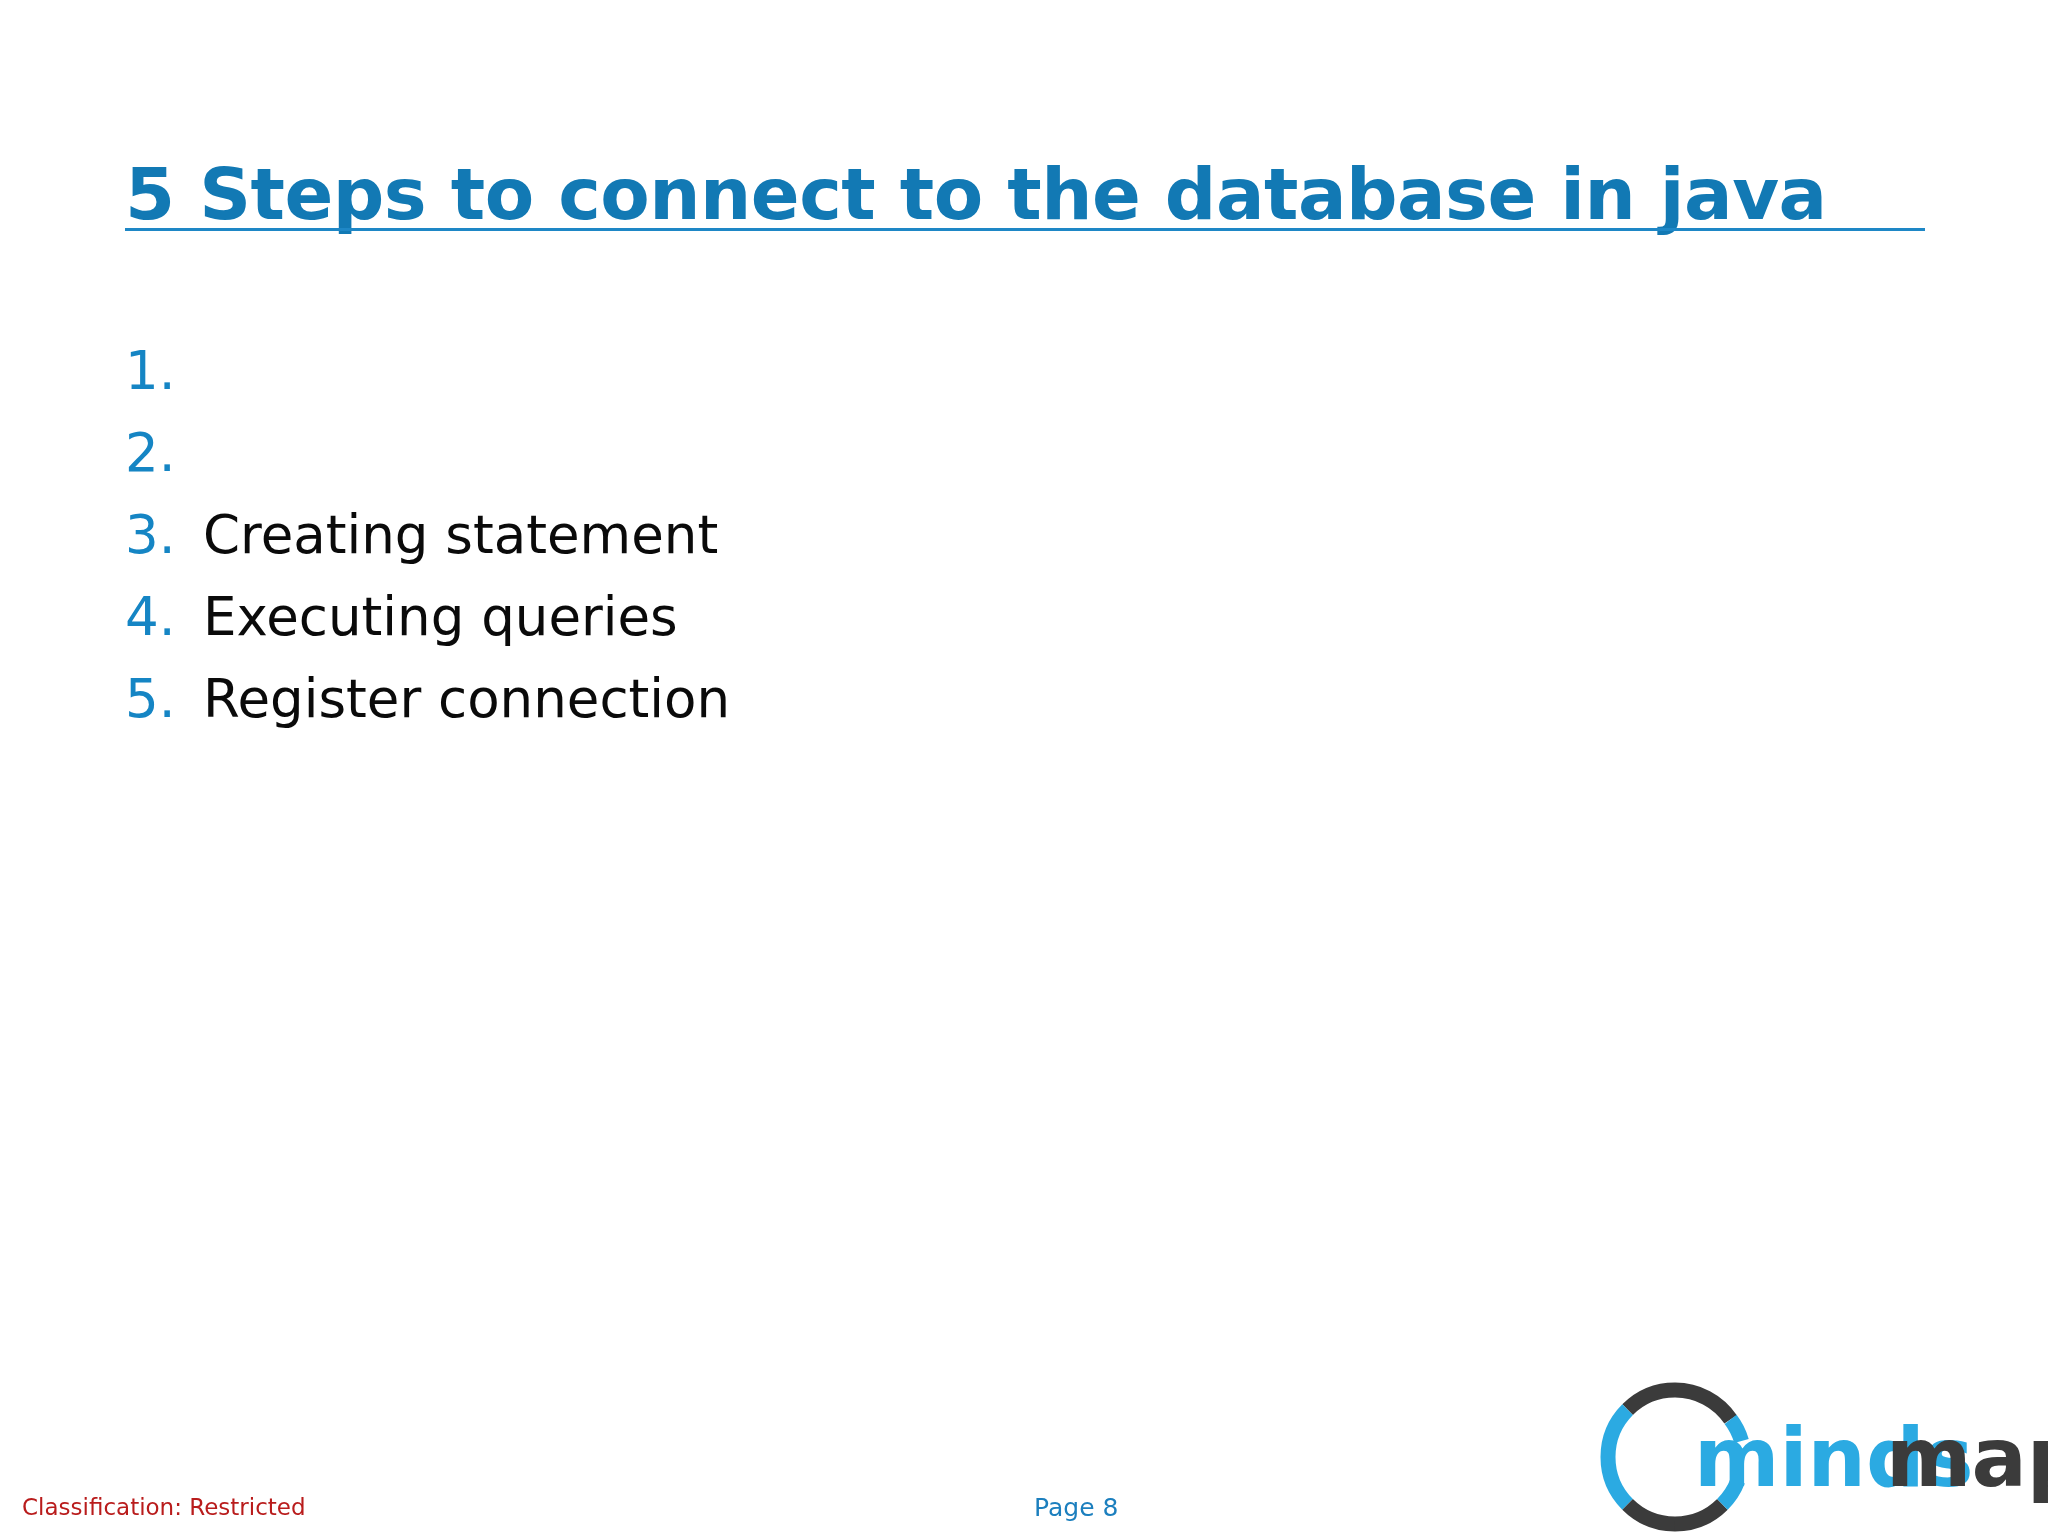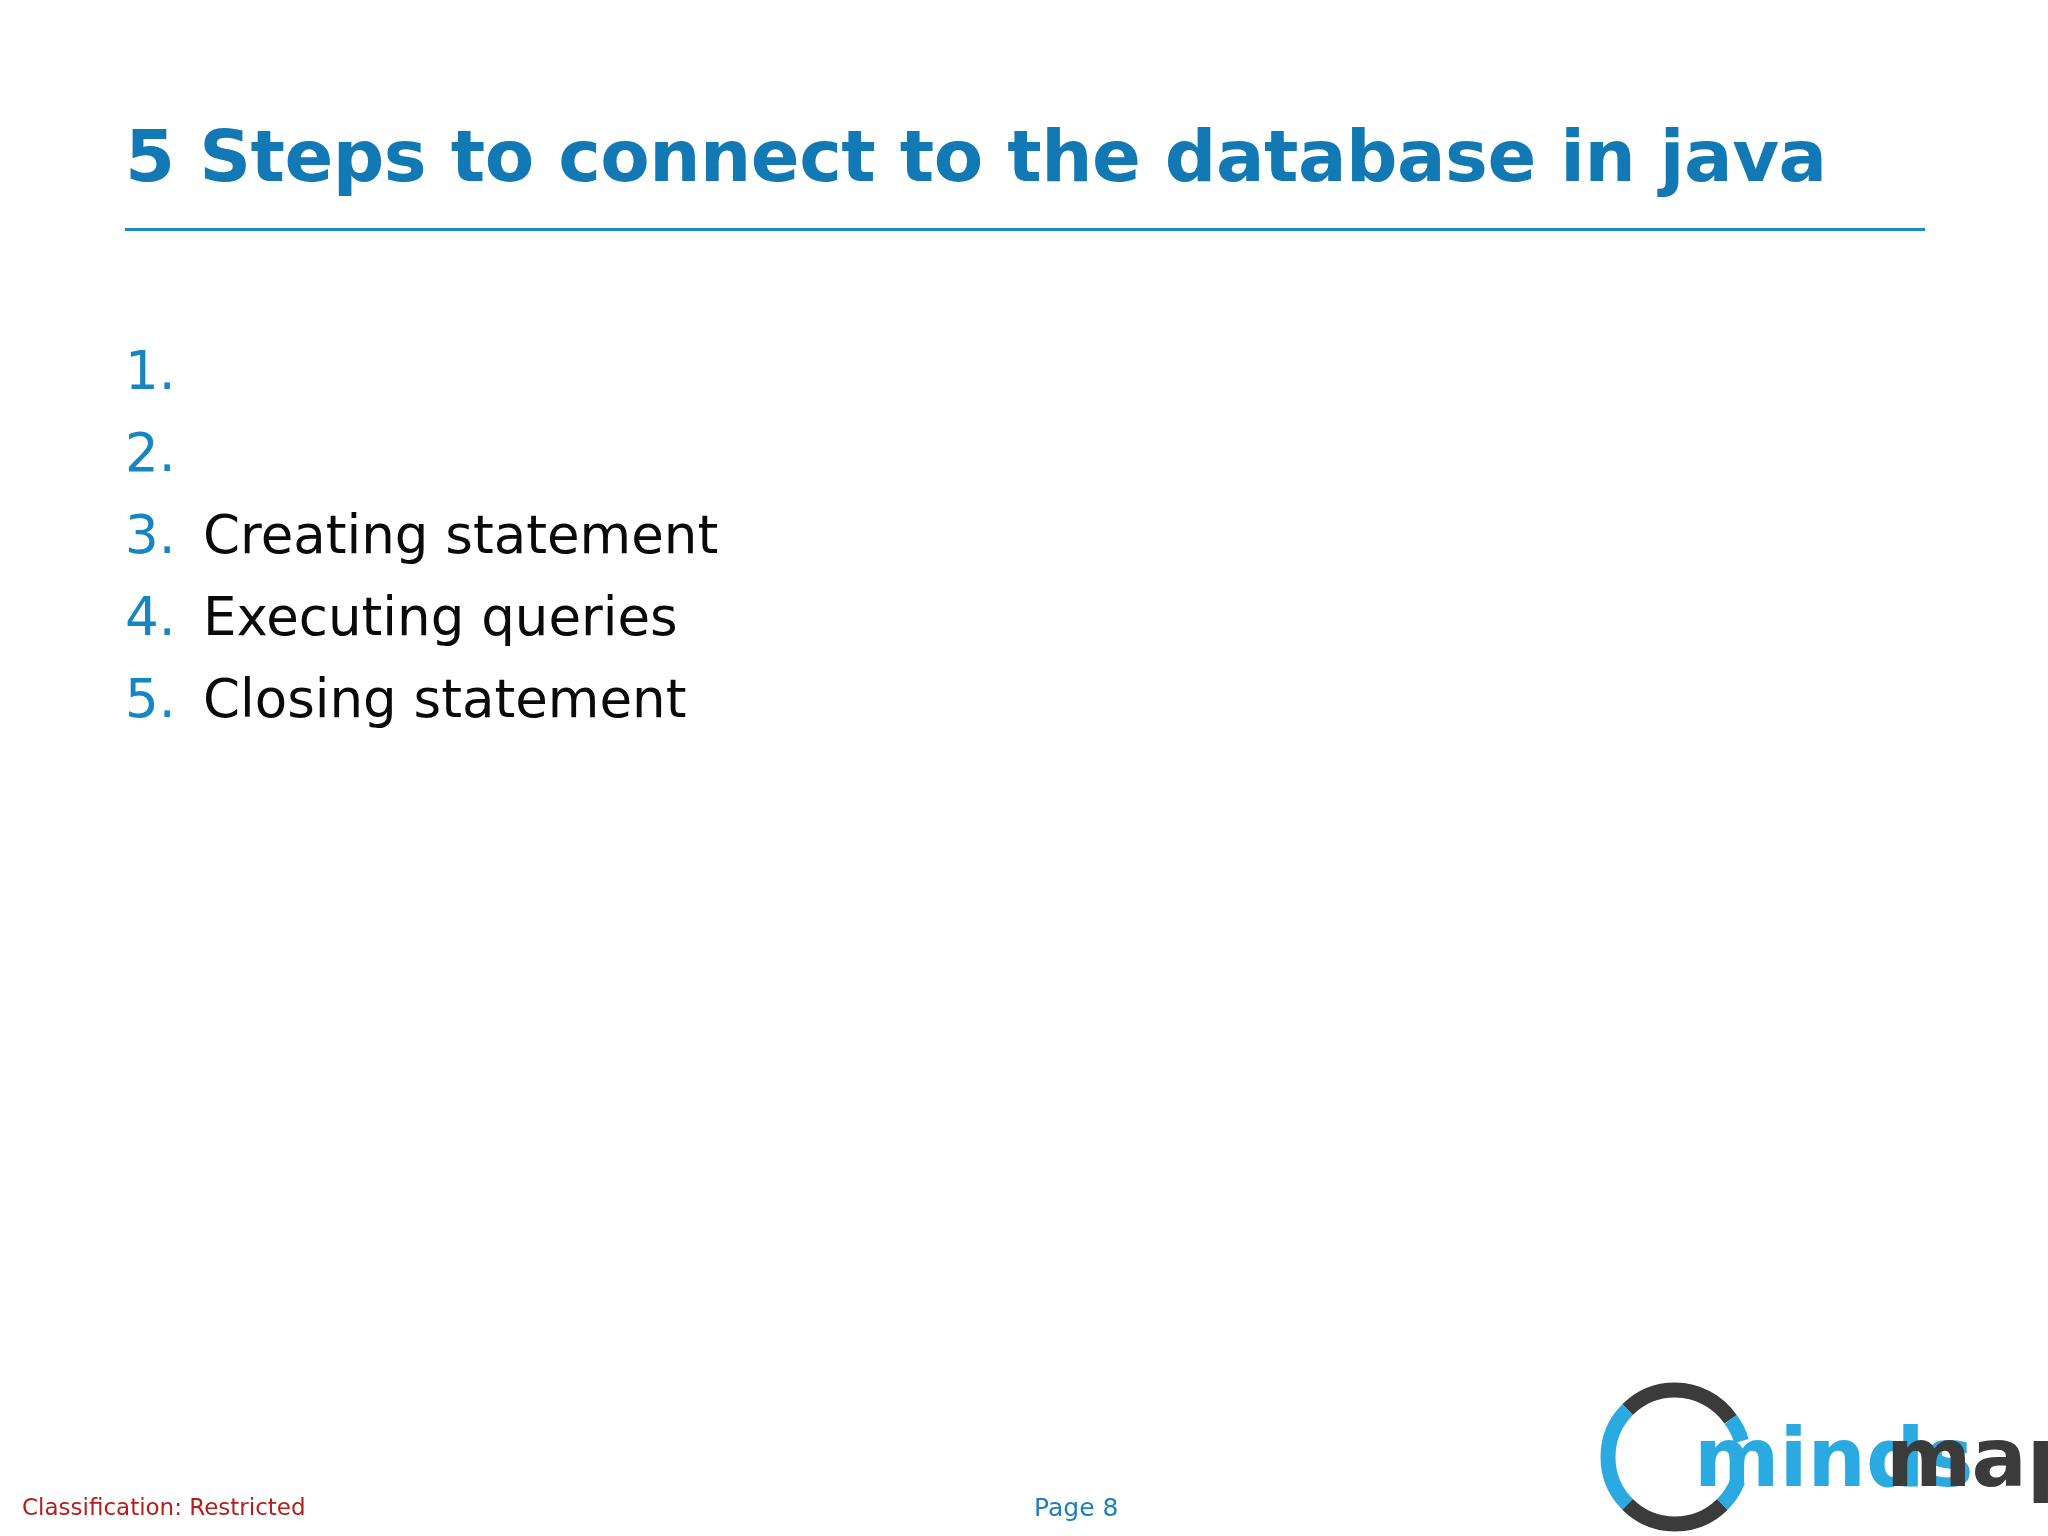--- a/index.html
+++ b/index.html
@@ -26,20 +26,21 @@
     width: 1800px;
   }
   #slide-title {
     font-family: "DejaVu Sans", sans-serif;
     font-size: 72px;
     font-weight: bold;
     color: #1279B4;
     line-height: 1.0;
     letter-spacing: -0.5px;
     white-space: nowrap;
+    margin-top: 38px;
   }
   #title-rule {
     position: absolute;
     left: 125px;
     top: 228px;
     width: 1800px;
     height: 3px;
     background: #1E87C6;
   }
 
@@ -129,21 +130,21 @@
       <span class="item-text">Creating statement</span>
     </li>
 
     <li class="list-item">
       <span class="item-num">4.</span>
       <span class="item-text">Executing queries</span>
     </li>
 
     <li class="list-item">
       <span class="item-num">5.</span>
-      <span class="item-text">Closing statement</span>
+      <span class="item-text">Register connection</span>
     </li>
 
   </ol>
 
   <div id="footer-classification">Classification: Restricted</div>
 
   <div id="footer-pagenum">Page 8</div>
 
   <div id="logo">
     <svg width="470" height="158" viewBox="0 0 470 158" xmlns="http://www.w3.org/2000/svg">

